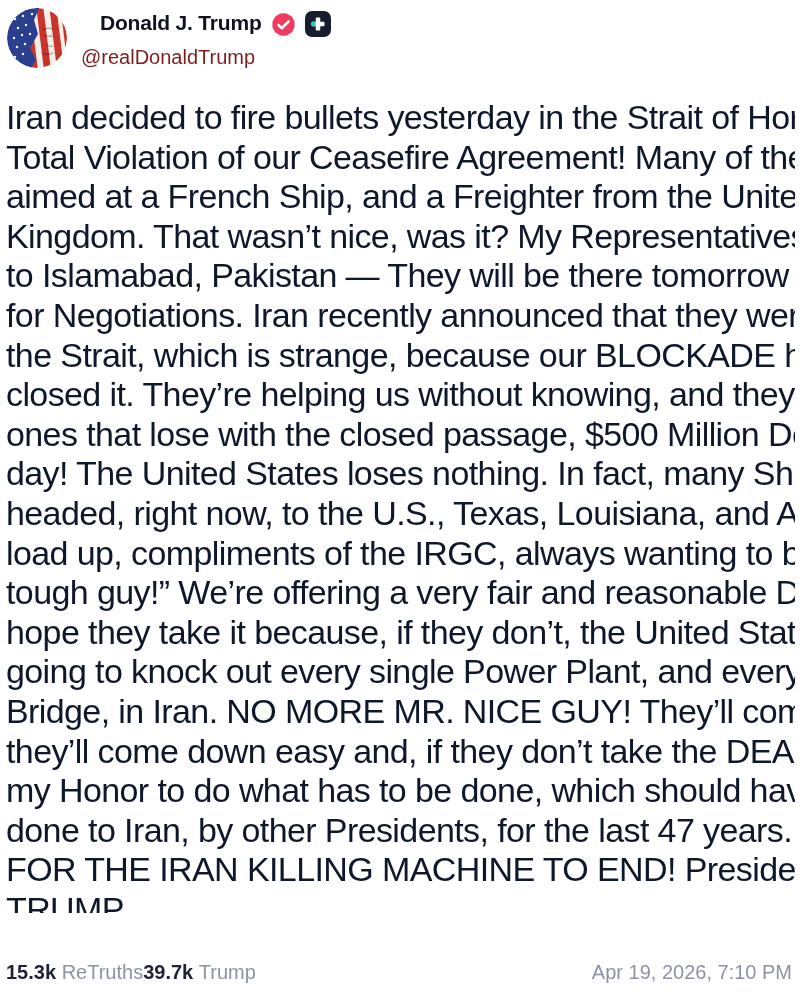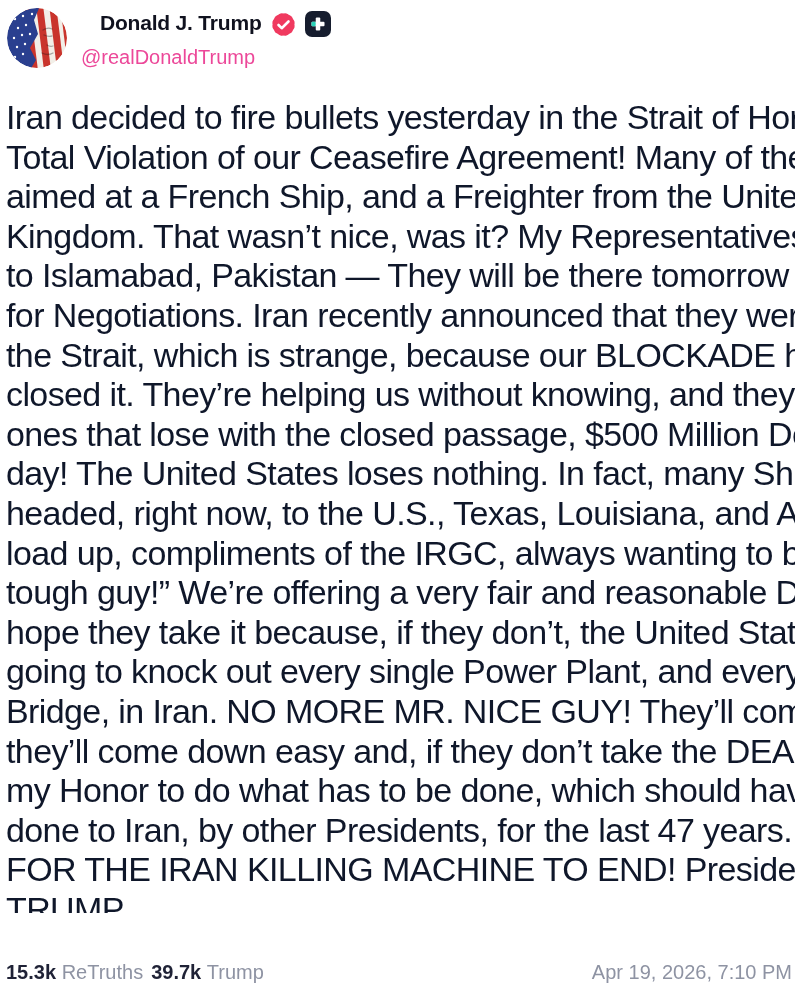--- a/index.html
+++ b/index.html
@@ -17,34 +17,34 @@
     flex: none; cursor: pointer;
   }
   .avatar svg { display: block; width: 60px; height: 60px; }
   .id-block { display: flex; flex-direction: column; padding-top: 3px; }
   .name-row { display: flex; align-items: flex-start; gap: 8px; margin-left: 19px; }
   .display-name {
     font-size: 21px; font-weight: 700; color: #10121f; letter-spacing: -0.2px;
     cursor: pointer;
   }
   .badge { display: inline-flex; flex: none; }
-  .handle { font-size: 20px; color: #ec4899; margin-top: 8px; cursor: pointer; }
+  .handle { font-size: 20px; color: #7f1d1d; margin-top: 8px; cursor: pointer; }
   .post-body {
     margin-top: 29px;
     font-size: 34px; line-height: 39.6px; letter-spacing: -0.6px;
     color: #0f172a;
     white-space: pre; overflow: hidden;
     padding-left: 1px;
   }
   .post-footer {
     margin-top: auto;
     display: flex; justify-content: space-between; align-items: baseline;
     font-size: 20px; padding: 0 3px 0 1px;
   }
-  .stats { display: flex; gap: 8px; margin-top: 48px; }
+  .stats { display: flex; gap: 0; margin-top: 48px; }
   .stat { cursor: pointer; }
   .stat-count { font-weight: 700; color: #1f2236; }
   .stat-label { color: #8e93a3; }
   .timestamp { color: #8e93a3; cursor: pointer; margin-left: 28px; }
 </style>
 </head>
 <body>
 
 <div class="post-container">
 

